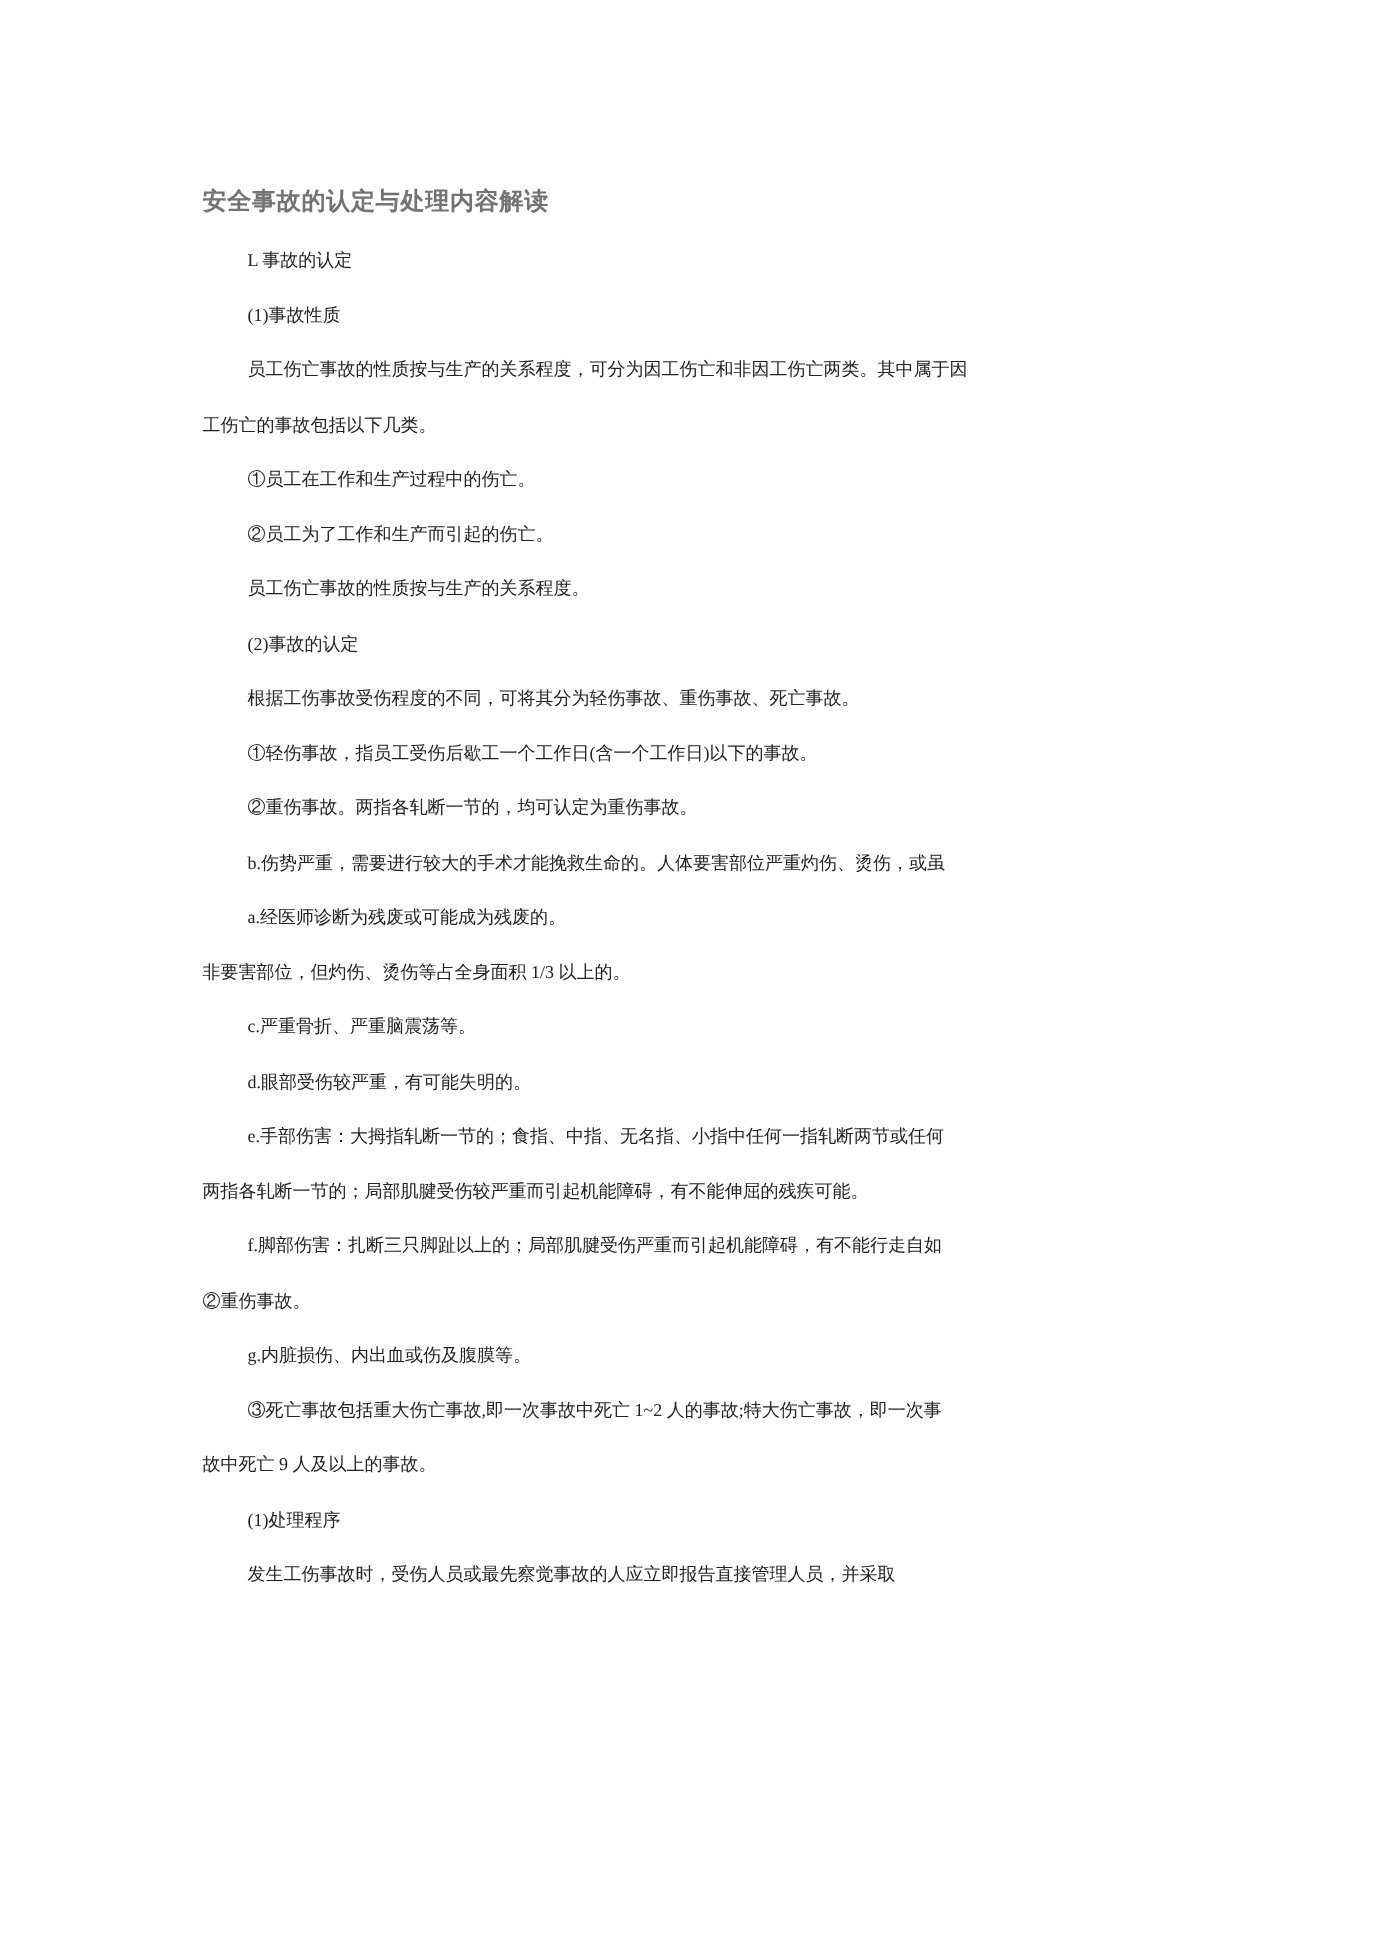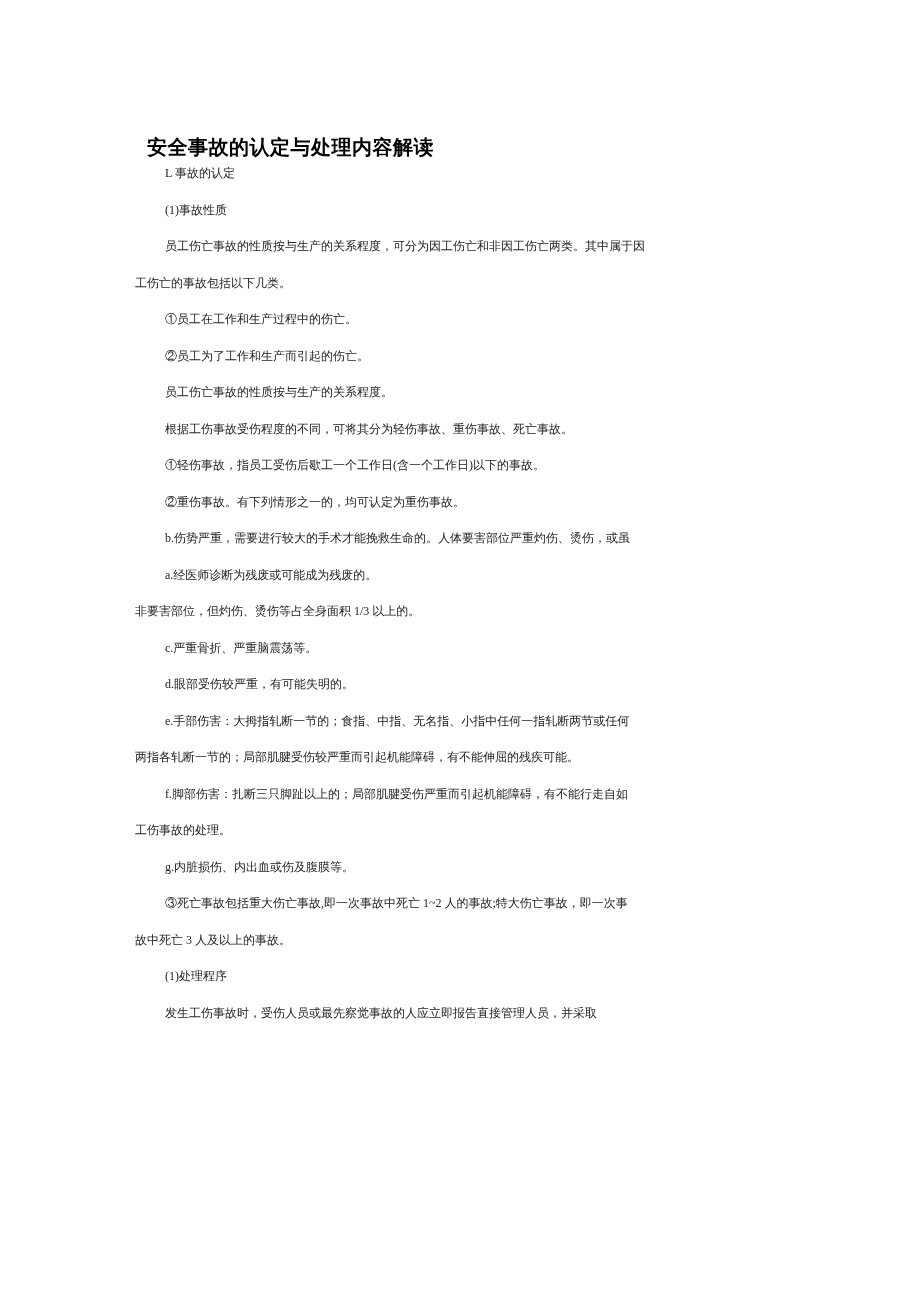--- a/index.html
+++ b/index.html
@@ -12,26 +12,26 @@
     width: 920px;
     height: 1301px;
     background: #ffffff;
     overflow: hidden;
     font-family: "Liberation Serif", serif;
   }
   .doc-title {
     position: absolute;
     left: 135px;
     top: 120px;
-    margin: 12px;
+    margin: 0;
     font-family: "Liberation Sans", sans-serif;
     font-weight: 700;
-    font-size: 20px;
+    font-size: 16px;
     line-height: 30px;
-    color: #000000;
+    color: #737373;
     letter-spacing: 0.5px;
     white-space: nowrap;
   }
   .doc-body {
     position: absolute;
     left: 135px;
     top: 155px;
     width: 700px;
   }
   .doc-line {
@@ -52,31 +52,32 @@
 <div class="page">
   <h1 class="doc-title">安全事故的认定与处理内容解读</h1>
   <div class="doc-body">
       <div class="doc-line indent">L 事故的认定</div>
       <div class="doc-line indent">(1)事故性质</div>
       <div class="doc-line indent">员工伤亡事故的性质按与生产的关系程度，可分为因工伤亡和非因工伤亡两类。其中属于因</div>
       <div class="doc-line">工伤亡的事故包括以下几类。</div>
       <div class="doc-line indent">①员工在工作和生产过程中的伤亡。</div>
       <div class="doc-line indent">②员工为了工作和生产而引起的伤亡。</div>
       <div class="doc-line indent">员工伤亡事故的性质按与生产的关系程度。</div>
+      <div class="doc-line indent">(2)事故的认定</div>
       <div class="doc-line indent">根据工伤事故受伤程度的不同，可将其分为轻伤事故、重伤事故、死亡事故。</div>
       <div class="doc-line indent">①轻伤事故，指员工受伤后歇工一个工作日(含一个工作日)以下的事故。</div>
-      <div class="doc-line indent">②重伤事故。有下列情形之一的，均可认定为重伤事故。</div>
+      <div class="doc-line indent">②重伤事故。两指各轧断一节的，均可认定为重伤事故。</div>
       <div class="doc-line indent">b.伤势严重，需要进行较大的手术才能挽救生命的。人体要害部位严重灼伤、烫伤，或虽</div>
       <div class="doc-line indent">a.经医师诊断为残废或可能成为残废的。</div>
       <div class="doc-line">非要害部位，但灼伤、烫伤等占全身面积 1/3 以上的。</div>
       <div class="doc-line indent">c.严重骨折、严重脑震荡等。</div>
       <div class="doc-line indent">d.眼部受伤较严重，有可能失明的。</div>
       <div class="doc-line indent">e.手部伤害：大拇指轧断一节的；食指、中指、无名指、小指中任何一指轧断两节或任何</div>
       <div class="doc-line">两指各轧断一节的；局部肌腱受伤较严重而引起机能障碍，有不能伸屈的残疾可能。</div>
       <div class="doc-line indent">f.脚部伤害：扎断三只脚趾以上的；局部肌腱受伤严重而引起机能障碍，有不能行走自如</div>
-      <div class="doc-line">工伤事故的处理。</div>
+      <div class="doc-line">②重伤事故。</div>
       <div class="doc-line indent">g.内脏损伤、内出血或伤及腹膜等。</div>
       <div class="doc-line indent">③死亡事故包括重大伤亡事故,即一次事故中死亡 1~2 人的事故;特大伤亡事故，即一次事</div>
-      <div class="doc-line">故中死亡 3 人及以上的事故。</div>
+      <div class="doc-line">故中死亡 9 人及以上的事故。</div>
       <div class="doc-line indent">(1)处理程序</div>
       <div class="doc-line indent">发生工伤事故时，受伤人员或最先察觉事故的人应立即报告直接管理人员，并采取</div>
     </div>
 </div>
 
 </body></html>

